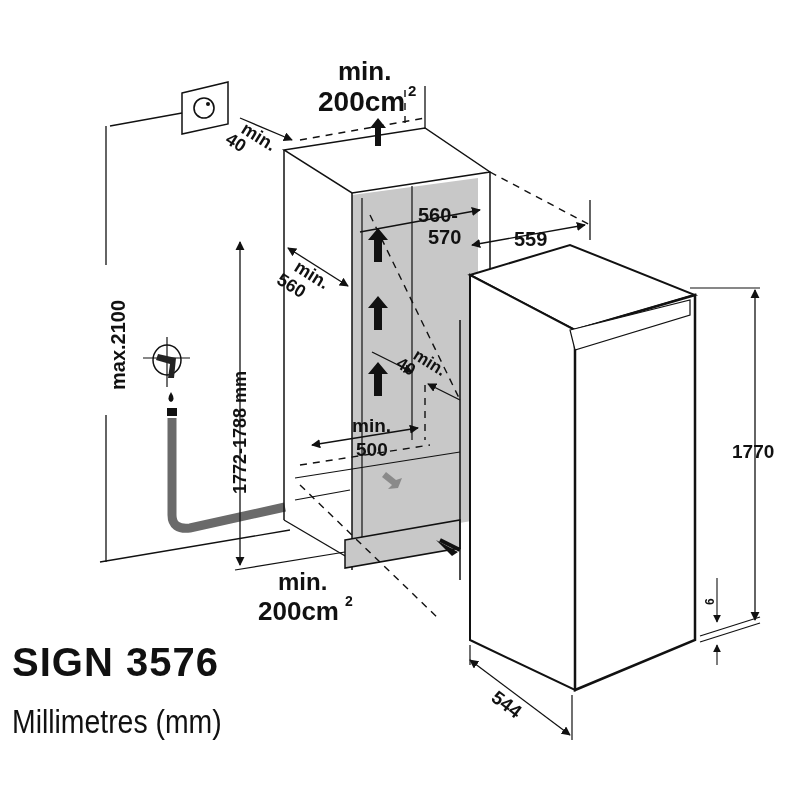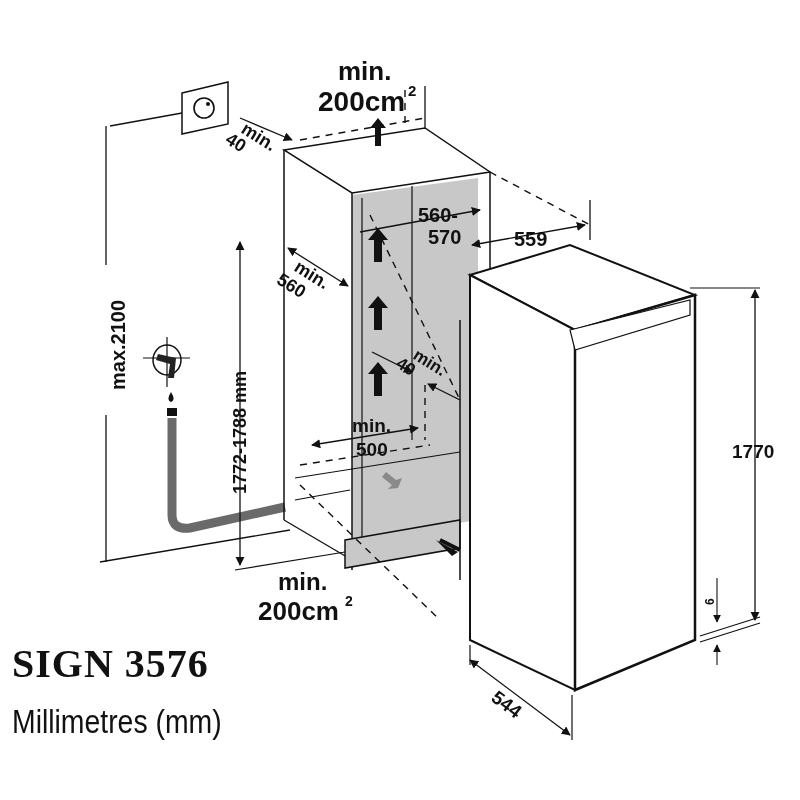--- a/index.html
+++ b/index.html
@@ -1,21 +1,21 @@
 <!DOCTYPE html>
 <html><head>
 <meta charset="utf-8">
 <style>
   html, body { margin: 0; padding: 0; background: #ffffff; }
   #stage { position: relative; width: 800px; height: 800px; overflow: hidden; background: #ffffff; }
   svg { position: absolute; left: 0; top: 0; }
   .lbl { font-family: "Liberation Sans", sans-serif; font-weight: bold; fill: #111111; }
   .ln { stroke: #111111; fill: none; }
   .dash { stroke: #111111; stroke-dasharray: 7 6; fill: none; stroke-width: 1.4; }
-  #title { position: absolute; left: 12px; top: 640px; font-family: Liberation Serif, serif;
+  #title { position: absolute; left: 12px; top: 640px; font-family: Liberation Sans, sans-serif;
            font-weight: 900; font-size: 40px; color: #111111; letter-spacing: 1px; margin: 0; }
   #subtitle { position: absolute; left: 12px; top: 703px; font-family: "Liberation Sans", sans-serif;
               font-weight: normal; font-size: 33px; color: #111111; margin: 0; transform: scaleX(0.86); transform-origin: left; }
 </style>
 </head>
 <body>
 
 <div id="stage">
 <svg width="800" height="800" viewBox="0 0 800 800">
   <defs>

